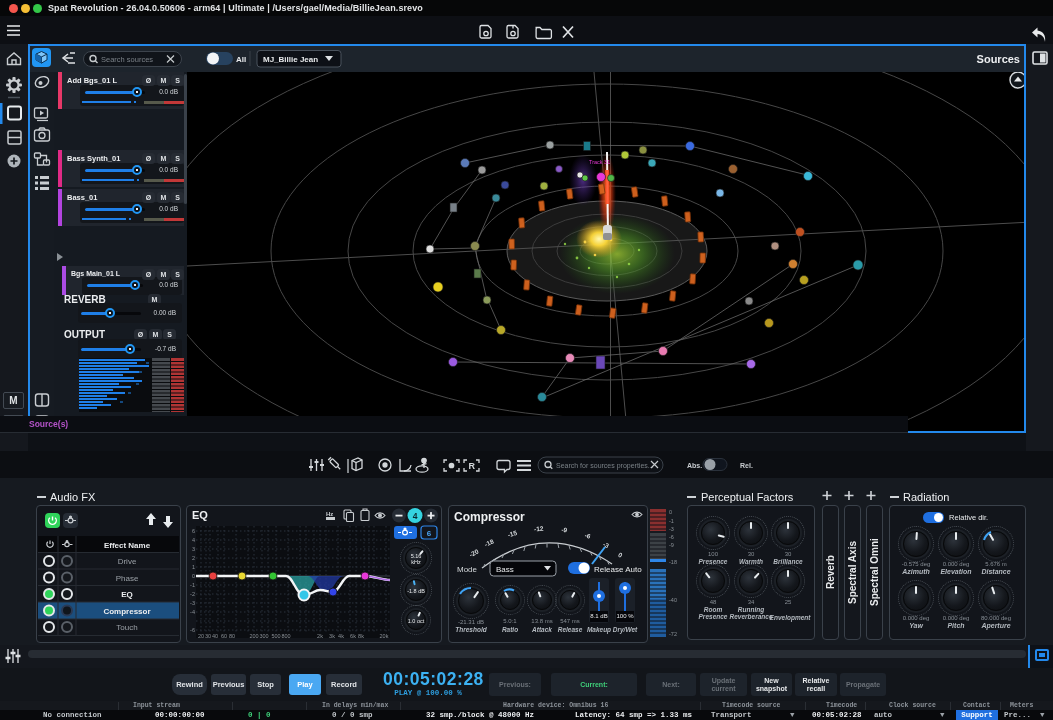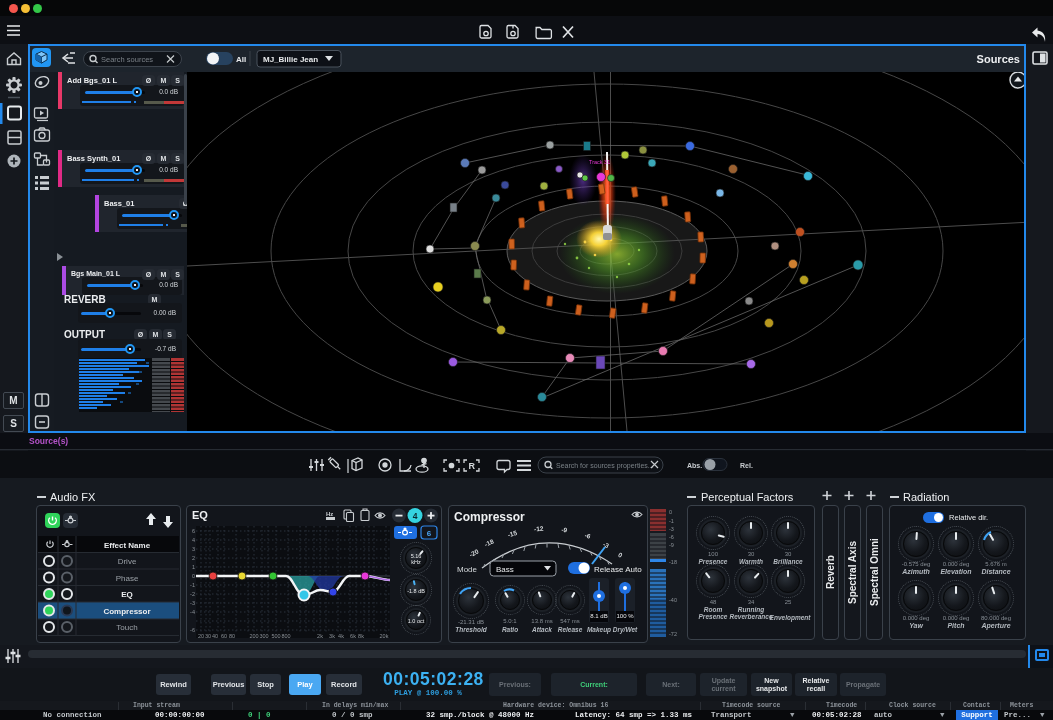--- a/index.html
+++ b/index.html
@@ -36,21 +36,21 @@
   .mbtn { position:absolute; top:3px; width:13px; height:11px; background:#262b33; border-radius:3.5px; color:#dfe2e5; font-size:7px; font-weight:bold; text-align:center; line-height:11px; }
   .sldtrack { position:absolute; left:27px; top:19px; width:60px; height:2.6px; background:#07080b; border-radius:2px; }
   .sldfill { position:absolute; left:0; top:0; height:2.6px; background:#1f7fe8; border-radius:2px; }
   .sldknob { position:absolute; top:-4px; width:10px; height:10px; border-radius:50%; background:radial-gradient(circle, #f2f4f6 0 24%, #0e1116 32% 100%); border:2.6px solid #2196f3; }
   .vbox { position:absolute; left:90px; top:14px; width:32px; height:12px; font-size:6.5px; color:#d4d8dc; text-align:right; line-height:12px; padding-right:2px; }
   .mtr { position:absolute; height:2.4px; background:#1f7fe8; }
   .mtrg { position:absolute; height:2.6px; background:#56594b; }
   .mtrr { position:absolute; height:2.6px; background:#c23838; }
 
   
-  #srcstrip { left:0; top:433px; width:1053px; height:17px; background:#0b0d12; border-bottom:1px solid #272c33; }
+  #srcstrip { left:0; top:416px; width:908px; height:17px; background:#0b0d12; border-bottom:1px solid #272c33; }
   #toolrow { left:0; top:451px; width:1053px; height:27px; background:#0c0e12; }
 
   
   #fxarea { left:0; top:478px; width:1053px; height:167px; background:#161a20; }
   .fxpanel { position:absolute; border:1px solid #3a414a; border-radius:4px; background:#12151b; }
   .fxhdr { position:absolute; font-size:11px; font-weight:normal; color:#eef0f2; }
   .vlabel { position:absolute; border:1px solid #3a414a; border-radius:4px; background:#14171d; writing-mode:vertical-rl; transform:rotate(180deg); text-align:center; font-size:10px; font-weight:bold; color:#e8eaec; }
   .knob { position:absolute; border-radius:50%; background:radial-gradient(circle at 40% 35%, #2d333b, #14171c 55%, #0b0d10); border:1px solid #070809; box-shadow:0 0 0 2px #1c2026; }
   .knob::after { content:""; position:absolute; left:-6px; top:-6px; right:-6px; bottom:-6px; border-radius:50%; border:1px dotted #464c53; }
   .kptr { position:absolute; left:50%; top:0; width:2px; height:34%; background:#e8ecef; margin-left:-1px; border-radius:1px; }
@@ -69,20 +69,21 @@
   .slab { position:absolute; top:1px; font-size:6.5px; font-weight:bold; color:#8d939a; font-family:"Liberation Mono",monospace; }
   .sval { position:absolute; top:1px; font-size:7.5px; font-weight:bold; color:#c2c6ca; font-family:"Liberation Mono",monospace; }
 </style>
 </head>
 <body>
 
 <div id="titlebar" class="abs">
   <div class="light" style="left:9px; background:#f4564d;"></div>
   <div class="light" style="left:21px; background:#f6bf35;"></div>
   <div class="light" style="left:33px; background:#33c748;"></div>
+  <div id="titletext">Spat Revolution - 26.04.0.50606 - arm64 | Ultimate | /Users/gael/Media/BillieJean.srevo</div>
 </div>
 
 <div id="toolbar" class="abs">
   <svg width="1053" height="28" viewBox="0 0 1053 28">
     <g stroke="#e8eaec" stroke-width="1.6" fill="none">
       <path d="M7 10h13M7 14.5h13M7 19h13"></path>
     </g>
     <g stroke="#dfe2e5" stroke-width="1.3" fill="none">
       <path d="M481 9.5h7l3 3v8a1.5 1.5 0 0 1-1.5 1.5h-8a1.5 1.5 0 0 1-1.5-1.5v-9.5a1.5 1.5 0 0 1 1.5-1.5z"></path>
       <circle cx="486" cy="17.5" r="2.2"></circle>
@@ -247,21 +248,21 @@
       <div class="sldtrack">
           <div class="sldfill" style="width:52px;"></div>
           <div class="sldknob" style="left:47px;"></div>
         </div>
       <div class="vbox">0.0 dB</div>
       <div class="mtr" style="left:24px;top:29px;width:52px;"></div>
       <div class="mtr" style="left:79px;top:29px;width:2px;"></div>
       <div class="mtrg" style="left:86px;top:29px;width:20px;"></div>
         <div class="mtrr" style="left:106px;top:29px;width:20px;"></div>
     </div>
-    <div class="item" style="top:123px;margin-left:37px;">
+    <div class="item" style="top:117px;">
       <div class="strip" style="background:#b344e0;"></div>
       <div class="ibg"></div>
         <div class="iname">Bass_01</div>
       <div class="mbtn" style="left:84px;">Ø</div>
         <div class="mbtn" style="left:99px;">M</div>
         <div class="mbtn" style="left:113px;">S</div>
       <div class="sldtrack">
           <div class="sldfill" style="width:52px;"></div>
           <div class="sldknob" style="left:47px;"></div>
         </div>
@@ -897,21 +898,21 @@
     </g>
   </svg>
   <div style="position:absolute;left:28px;top:5px;width:998px;height:8px;background:#272c33;border-radius:4px;"></div>
   <div style="position:absolute;right:0;top:0;width:25px;height:23px;background:#0d1118;border-left:2px solid #2389ec;">
     <div style="position:absolute;left:5px;top:4px;width:14px;height:12px;border:2px solid #2389ec;border-radius:2px;"></div>
     <div style="position:absolute;left:9px;top:8px;width:6px;height:4px;background:#2389ec;"></div>
   </div>
 </div>
 
 <div id="transport" class="abs">
-  <div class="tbtn" style="left:156px;width:35px;line-height:21px;">Rewind</div>
+  <div class="tbtn" style="left:172px;width:35px;line-height:21px;border-radius:8px;">Rewind</div>
   <div class="tbtn" style="left:211px;width:35px;line-height:21px;">Previous</div>
   <div class="tbtn" style="left:250px;width:31px;line-height:21px;">Stop</div>
   <div class="tbtn" style="left:289px;width:32px;line-height:21px;background:#4aa8f2;color:#fff;">Play</div>
   <div class="tbtn" style="left:326px;width:36px;line-height:21px;">Record</div>
   <div style="position:absolute;left:383px;top:1px;width:90px;text-align:center;font-size:17.5px;font-weight:bold;color:#3cb1f2;font-family:'Liberation Sans',sans-serif;letter-spacing:.5px;">00:05:02:28</div>
   <div style="position:absolute;left:383px;top:21px;width:90px;text-align:center;font-size:7.5px;font-weight:bold;color:#2e9fe0;font-family:'Liberation Mono',monospace;">PLAY @ 100.00 %</div>
   <div class="sbtn" style="left:489px;width:52px;line-height:23px;">Previous:</div>
   <div class="sbtn" style="left:551px;width:86px;line-height:23px;color:#3fd07a;">Current:</div>
   <div class="sbtn" style="left:646px;width:50px;line-height:23px;">Next:</div>
   <div class="sbtn" style="left:700px;width:47px;line-height:8px;padding-top:4px;">Update<br>current</div>

